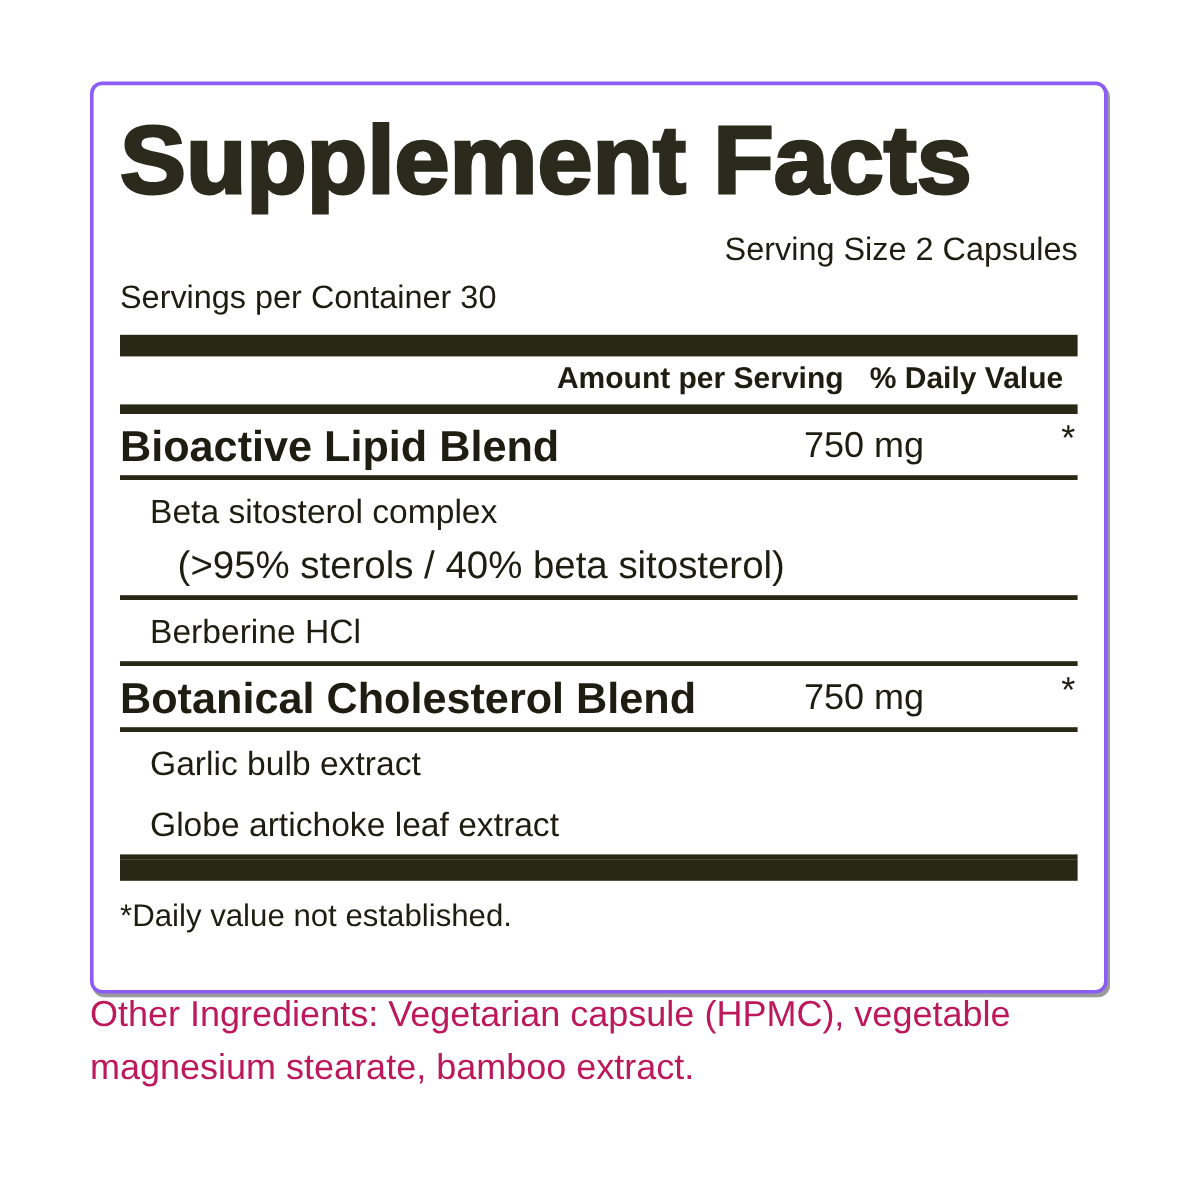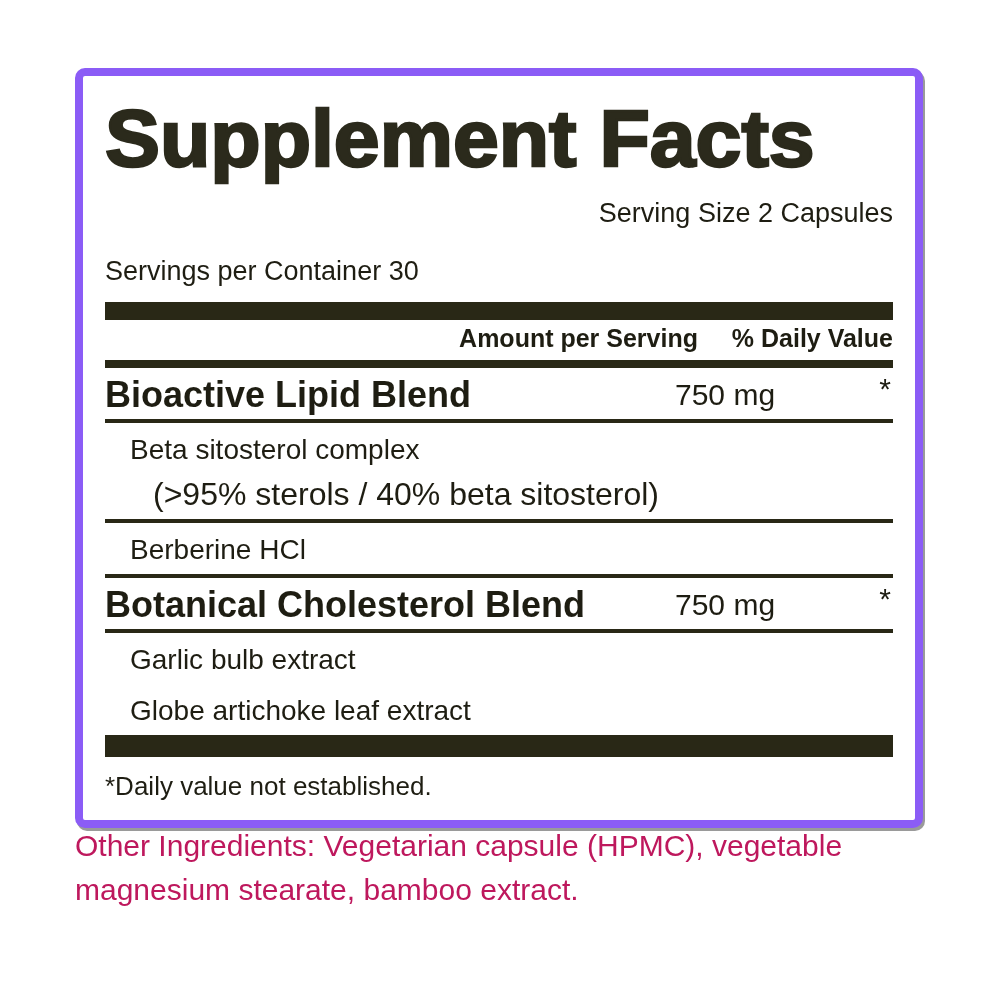--- a/index.html
+++ b/index.html
@@ -5,36 +5,36 @@
   :root{
     --ink:#1e1d12;
     --bar:#292816;
     --title-ink:#2b2a1c;
   }
   *{margin:0;padding:0;box-sizing:border-box;}
   html,body{width:1000px;height:1000px;background:#ffffff;
     font-family:"Liberation Sans", sans-serif;color:var(--ink);}
   .panel{
     position:absolute;left:75px;top:68px;width:848px;min-height:760px;
-    border:8px solid #8b5cf6;border-radius:10px;background:#fff;
+    border:3px solid #8b5cf6;border-radius:10px;background:#fff;
     padding:0 22px;box-shadow:2px 3px 0 rgba(30,30,30,.45);
   }
   .title{
     margin-top:22px;font-size:80px;line-height:82px;font-weight:bold;
     color:var(--title-ink);-webkit-text-stroke:2.5px var(--title-ink);
     letter-spacing:0px;transform:scaleX(1.03);transform-origin:left center;
     white-space:nowrap;
   }
-  .serv{font-size:27px;line-height:38px;margin-top:20px;}
+  .serv{font-size:27px;line-height:38px;margin-top:2px;}
   .serv.first{margin-top:14px;text-align:right;}
   .bar-thick{height:18px;background:var(--bar);margin-top:12px;}
   .bar-med{height:8px;background:var(--bar);}
   .hdr{position:relative;height:40px;font-weight:bold;font-size:25px;}
   .hdr .hdr-amount{position:absolute;right:195px;bottom:7px;}
-  .hdr .hdr-dv{position:absolute;right:0;bottom:7px;}
+  .hdr .hdr-dv{position:absolute;right:12px;bottom:7px;}
   .row{position:relative;border-bottom:4px solid var(--bar);padding:10px 0 8px;}
   .row .name{font-size:28px;line-height:33px;}
   .row.blend .name{font-size:36px;font-weight:bold;}
   .row.ing .name{padding-left:25px;}
   .row .name2{font-size:32px;line-height:33px;padding-left:48px;margin-top:12px;}
   .row .amount{position:absolute;left:570px;top:10px;font-size:30px;font-weight:normal;}
   .row .dv{position:absolute;right:2px;top:6px;font-size:30px;font-weight:normal;line-height:1;}
   .bar-bottom{height:18px;background:var(--bar);}
   .footnote{font-size:26px;padding:14px 0 18px;}
   .other{

